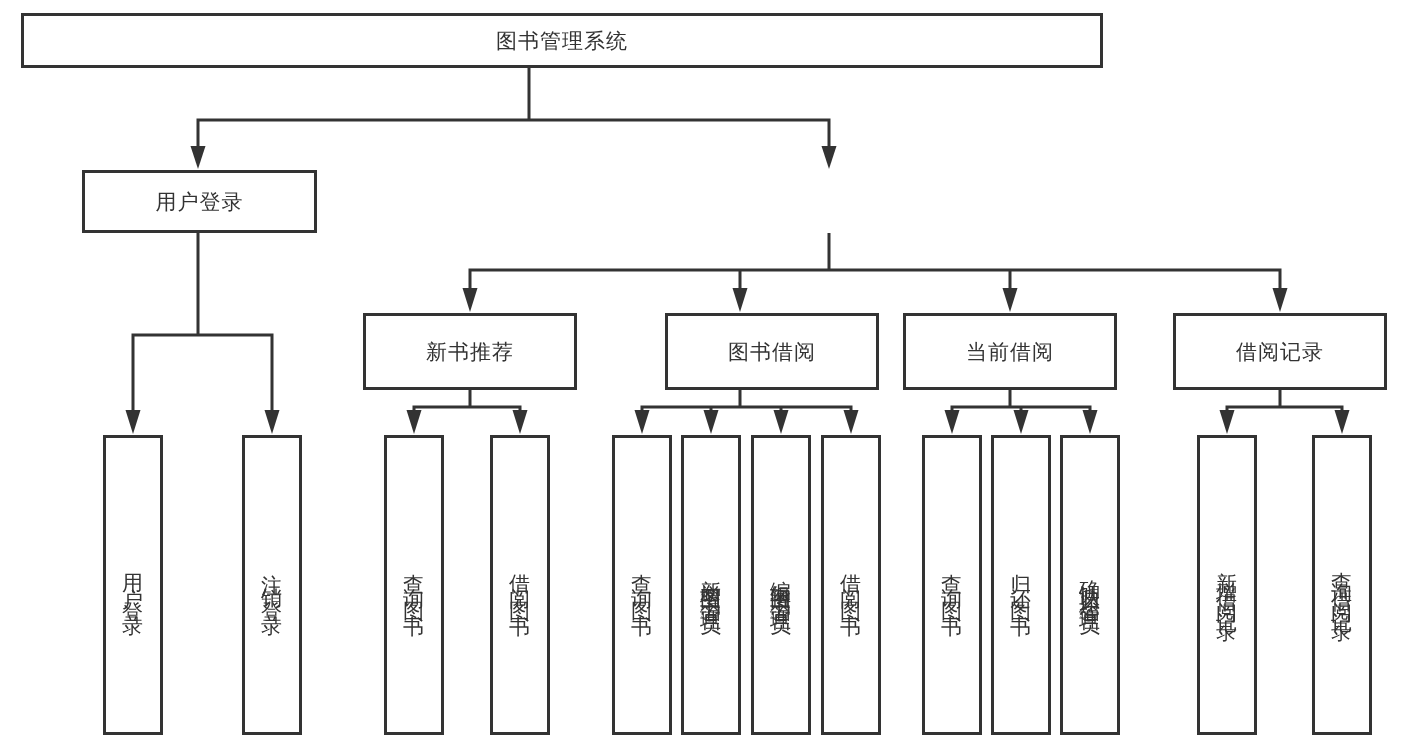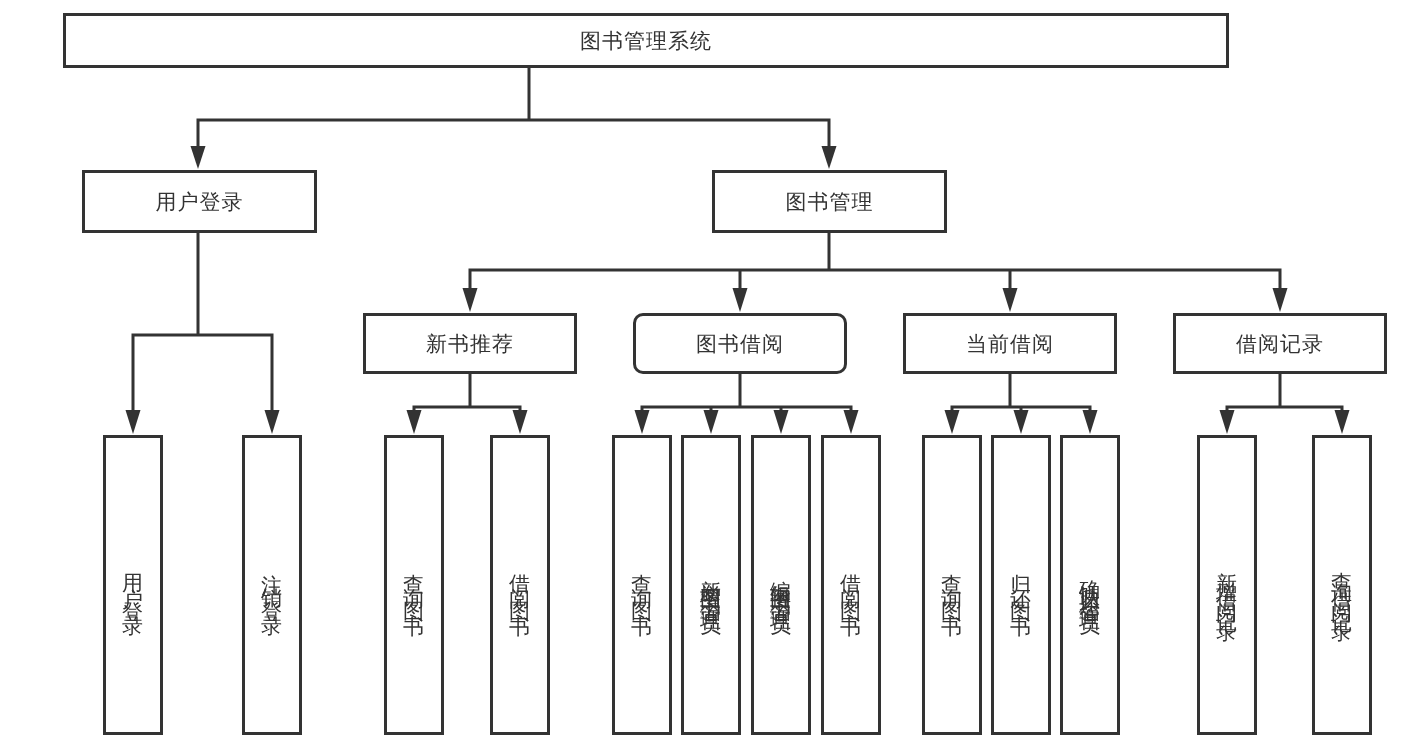--- a/index.html
+++ b/index.html
@@ -23,26 +23,26 @@
     border: 3px solid #333333;
     background: #ffffff;
     display: flex;
     align-items: center;
     justify-content: center;
     font-size: 21px;
     color: #333333;
     letter-spacing: 1px;
     white-space: nowrap;
   }
-  .root  { left: 21px;  top: 13px;  width: 1166px; height: 55px; margin-left: 42px; }
+  .root  { left: 21px;  top: 13px;  width: 1082px; height: 55px; }
   .l2a   { left: 82px;  top: 170px; width: 235px;  height: 63px; }
   .l2b   { left: 712px; top: 170px; width: 235px;  height: 63px; }
-  .l3    { top: 313px; width: 214px; height: 61px; }
+  .l3    { top: 313px; width: 214px; height: 77px; }
   .l3a   { left: 363px; }
-  .l3b   { left: 633px; border-radius: 10px; }
+  .l3b   { left: 665px; }
   .l3c   { left: 903px; align-items: center; }
   .l3d   { left: 1173px; font-family: Liberation Serif, serif; }
   .vbox {
     position: absolute;
     top: 435px;
     width: 60px;
     height: 300px;
     box-sizing: border-box;
     border: 3px solid #333333;
     background: #ffffff;
@@ -133,23 +133,20 @@
     </g>
   </svg>
 
   <div class="hbox root">
     <span>图书管理系统</span>
   </div>
 
   <div class="hbox l2a">
     <span>用户登录</span>
   </div>
-  <div class="hbox l2b">
-    <span>图书管理</span>
-  </div>
 
   <div class="hbox l3 l3a">
     <span>新书推荐</span>
   </div>
   <div class="hbox l3 l3b">
     <span>图书借阅</span>
   </div>
   <div class="hbox l3 l3c">
     <span>当前借阅</span>
   </div>

